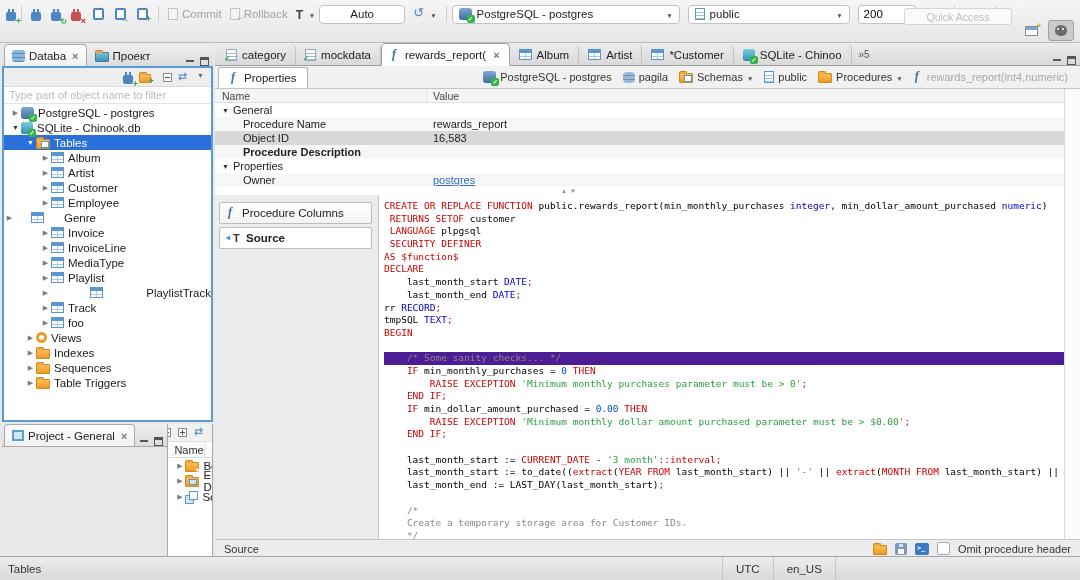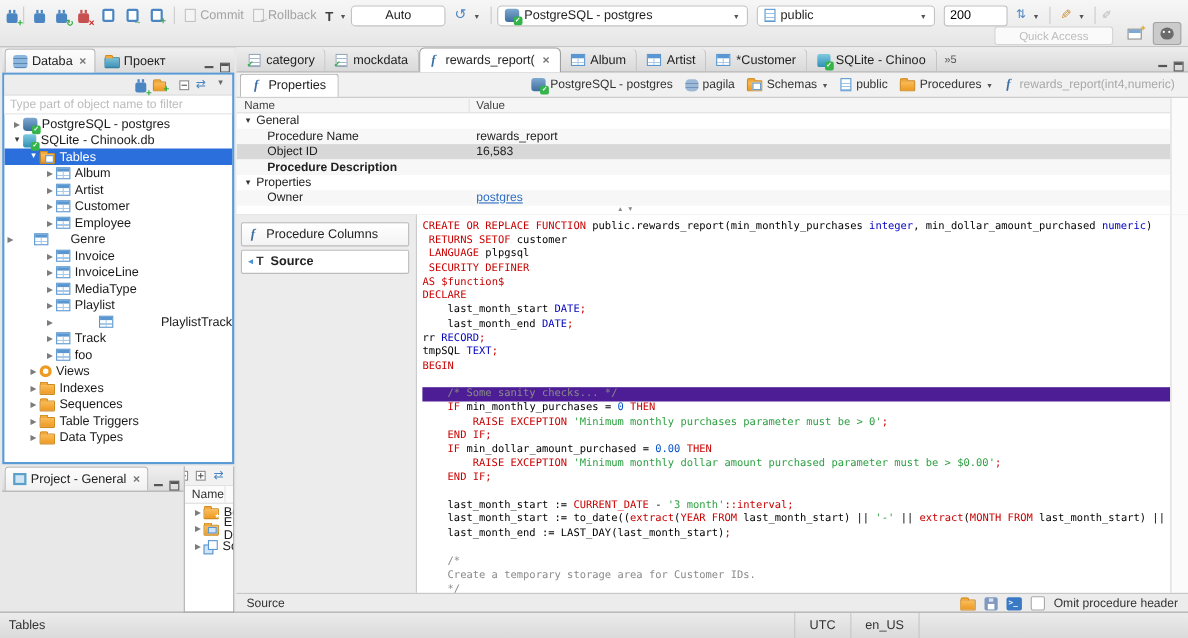--- a/index.html
+++ b/index.html
@@ -17,21 +17,21 @@
   .trow1{display:flex;align-items:center;height:24px;padding:2px 4px 0 6px}
   .tbtn{display:flex;align-items:center;gap:4px;padding:0 4px;height:20px;flex:none}
   .tbtn .lbl{color:#a3a3a3}
   .combo{display:flex;align-items:center;background:#fff;border:1px solid #c2c2c2;border-radius:4px;height:19px;padding:0 6px;gap:5px;flex:none;box-sizing:border-box}
   .combo .dd{margin-left:auto}
   #tx-mode{width:86px;justify-content:flex-end}
   #tx-mode span{margin:0 auto}
   #conn-combo{width:228px}
   #schema-combo{width:162px}
   #fetch-size{width:58px;height:19px;border:1px solid #c2c2c2;border-radius:3px;padding:0 5px;font:11.5px "Liberation Sans",sans-serif;box-sizing:border-box}
-  #qa{position:absolute;top:24px;right:68px;width:106px;height:15px;border:1px solid #d4d4d4;border-radius:3px;background:#fafafa;color:#bdbdbd;font-size:10.5px;display:flex;align-items:center;justify-content:center}
+  #qa{position:absolute;top:8px;right:68px;width:106px;height:15px;border:1px solid #d4d4d4;border-radius:3px;background:#fafafa;color:#bdbdbd;font-size:10.5px;display:flex;align-items:center;justify-content:center}
   #persp{position:absolute;top:20px;right:6px;display:flex;gap:4px;align-items:center}
   .pbtn{width:24px;height:19px;border:1px solid transparent;border-radius:3px;display:flex;align-items:center;justify-content:center}
   .pbtn.act{background:#cbcbcb;border-color:#a2a2a2}
 
   
   #sidebar{position:absolute;left:2px;top:44px;width:211px;bottom:23px}
   .tabbar{display:flex;align-items:flex-end;height:22px;background:linear-gradient(#efefef,#dcdcdc);border-bottom:1px solid #a9a9a9;padding-left:2px}
   .ptab{display:flex;align-items:center;gap:4px;height:21px;padding:0 7px;background:linear-gradient(#fdfdfd,#f1f1f1);border:1px solid #a9a9a9;border-bottom:none;border-radius:4px 4px 0 0;position:relative;z-index:1;white-space:nowrap}
   .ptab.inactive{background:transparent;border-color:transparent}
   .tclose{margin-left:2px}
@@ -373,25 +373,20 @@
         <div class="trow" style="padding-left: 21px;">
           <span class="exp">▶</span>
           <span class="ic ic-folder-icon"></span>
           <span class="tlabel">Sequences</span>
         </div>
         <div class="trow" style="padding-left: 21px;">
           <span class="exp">▶</span>
           <span class="ic ic-folder-icon"></span>
           <span class="tlabel">Table Triggers</span>
         </div>
-        <div class="trow" style="padding-left: 21px;">
-          <span class="exp">▶</span>
-          <span class="ic ic-folder-icon"></span>
-          <span class="tlabel">Data Types</span>
-        </div>
       </div>
   </div>
   <div id="project-panel">
     <div class="tabbar">
       <div class="ptab">
         <span class="ic ic-project-view-icon"></span>
         <span>Project - General</span>
         <span class="tclose"></span>
       </div>
       <div class="wctl">

